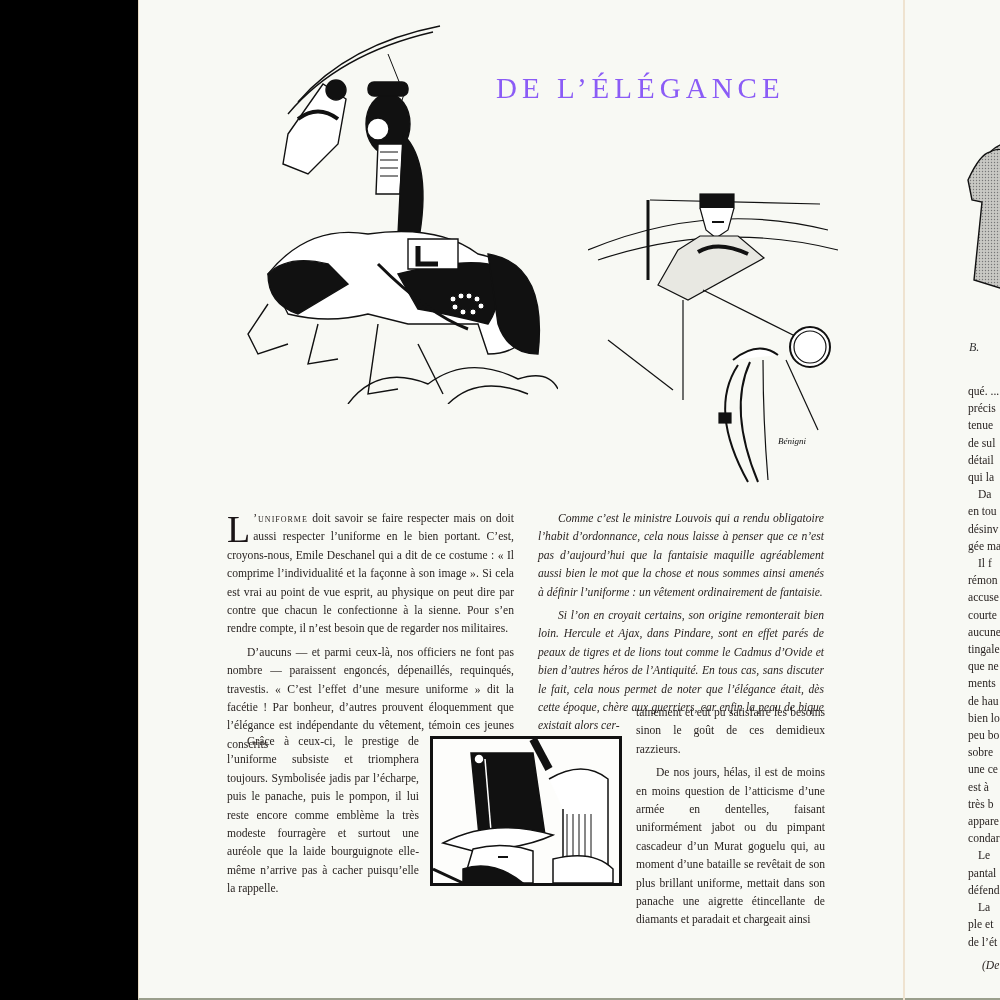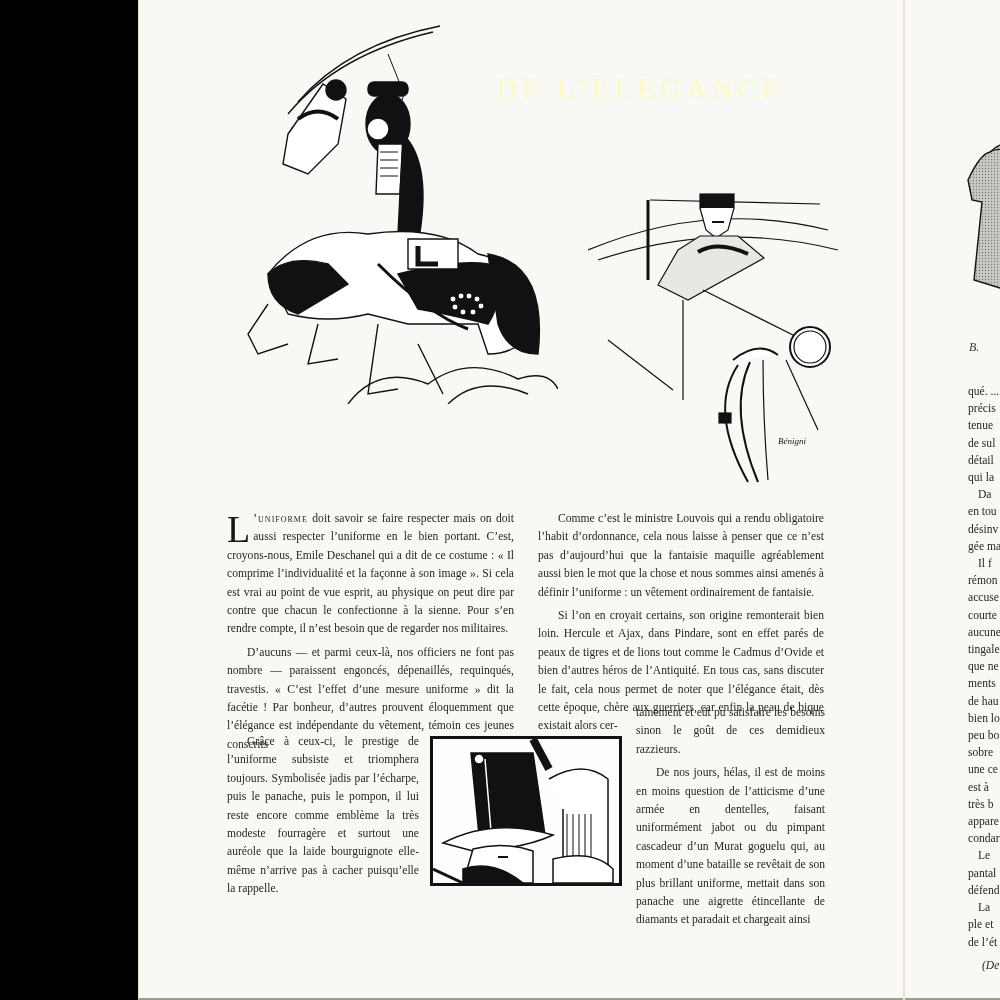--- a/index.html
+++ b/index.html
@@ -22,21 +22,21 @@
     position: absolute; left: 905px; top: 0; width: 95px; height: 1000px;
     background: #f8f9f4;
     border-bottom: 2px solid #9a9f8c;
     overflow: hidden;
   }
 
   .title {
     position: absolute; left: 496px; top: 66px;
     font-family: "Liberation Serif", serif;
     font-size: 29px; letter-spacing: 5px; line-height: 44px;
-    color: #fef9c3; font-weight: normal;
+    color: #8b5cf6; font-weight: normal;
   }
   .title span { display: block; white-space: nowrap; }
 
   .illus { position: absolute; }
   .illus svg { display: block; }
 
   .col {
     position: absolute; font-family: "Liberation Serif", serif;
     font-size: 11.6px; line-height: 18.4px; color: #2a2422;
     text-align: justify;
@@ -44,21 +44,21 @@
   .col p { text-indent: 20px; margin-bottom: 5px; }
   .col p.noindent { text-indent: 0; }
   .dropcap {
     float: left; font-size: 38px; line-height: 32px; margin: 3px 3px 0 0;
     color: #1a1416; text-indent: 0;
   }
   .smallcaps { font-variant: small-caps; letter-spacing: 1px; }
 
   .col1 { left: 227px; top: 510px; width: 287px; }
   .col1-narrow { left: 227px; top: 733px; width: 192px; }
-  .col2 { left: 538px; top: 510px; width: 286px; }
+  .col2 { left: 538px; top: 510px; width: 286px; font-style: italic; }
   .col2-narrow { left: 636px; top: 704px; width: 189px; }
 
   .framed-illus {
     position: absolute; left: 430px; top: 736px; width: 192px; height: 150px;
     border: 3px solid #111; background: #fdfdfb; overflow: hidden;
   }
 
   .right-col {
     position: absolute; left: 968px; top: 383px; width: 80px;
     font-family: "Liberation Serif", serif; font-size: 11.6px; line-height: 17.2px; color: #2a2422;

